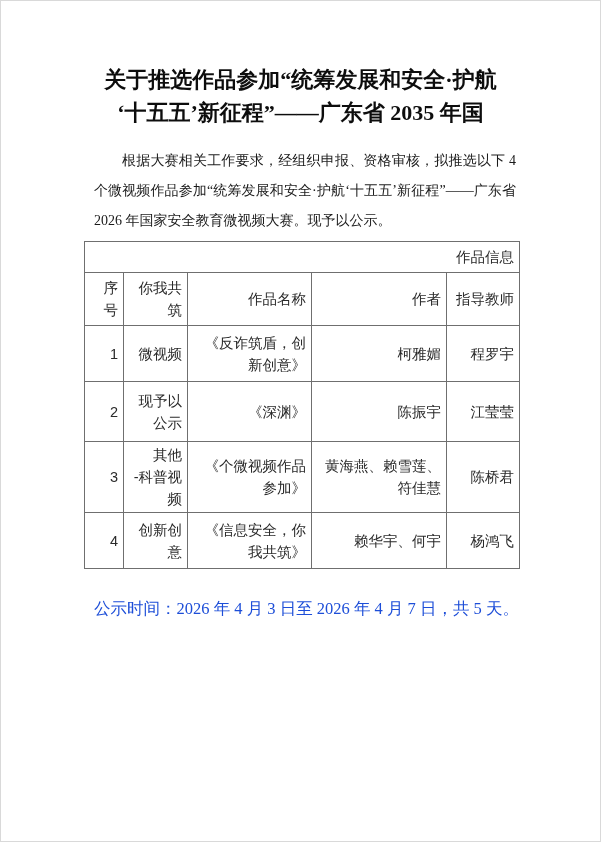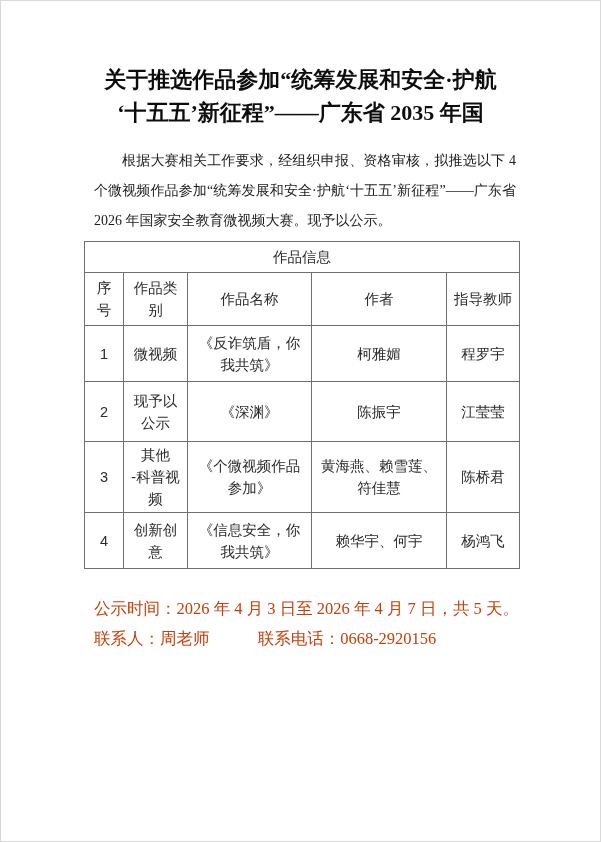--- a/index.html
+++ b/index.html
@@ -39,37 +39,37 @@
     width: 100%;
     margin-top: 5px;
     border-collapse: collapse;
     table-layout: fixed;
     font-family: "Liberation Sans", "DejaVu Sans", sans-serif;
     font-size: 14.5px;
     color: #2a2a2a;
   }
   table.works-table td {
     border: 1px solid #6f6f6f;
-    text-align: center;
+    text-align: right;
     vertical-align: middle;
     padding: 2px 5px;
     line-height: 22px;
     box-sizing: border-box;
     overflow: hidden;
   }
   td.caption-cell   { height: 31px; }
   tr.header-row td  { height: 53px; }
   tr.data-row td    { height: 56px; }
   tr.data-row-tall td { height: 60px; }
   .pre-line { white-space: pre-line; }
   .footer {
     margin: 25px 0 0 10px;
     font-size: 16.5px;
     line-height: 30px;
-    color: #c2410c;
+    color: #1d4ed8;
   }
   .footer-line { white-space: nowrap; }
   .footer-line .phone-part { margin-left: 44px; }
 </style>
 </head>
 <body>
 
 <div class="page">
 
   <h1 class="doc-title">
@@ -86,29 +86,29 @@
       <col style="width: 124px">
       <col style="width: 135px">
       <col style="width: 73px">
     </colgroup>
     <tbody>
       <tr>
         <td colspan="5" class="caption-cell">作品信息</td>
       </tr>
       <tr class="header-row">
         <td>序号</td>
-        <td>作品类别</td>
+        <td>你我共筑</td>
         <td>作品名称</td>
         <td>作者</td>
         <td>指导教师</td>
       </tr>
       <tr class="data-row">
         <td>1</td>
         <td>微视频</td>
-        <td>《反诈筑盾，你我共筑》</td>
+        <td>《反诈筑盾，创新创意》</td>
         <td>柯雅媚</td>
         <td>程罗宇</td>
       </tr>
       <tr class="data-row-tall">
         <td>2</td>
         <td>现予以公示</td>
         <td>《深渊》</td>
         <td>陈振宇</td>
         <td>江莹莹</td>
       </tr>
@@ -125,19 +125,15 @@
         <td>创新创意</td>
         <td>《信息安全，你我共筑》</td>
         <td>赖华宇、何宇</td>
         <td>杨鸿飞</td>
       </tr>
     </tbody>
   </table>
 
   <div class="footer">
     <div class="footer-line">公示时间：2026 年 4 月 3 日至 2026 年 4 月 7 日，共 5 天。</div>
-    <div class="footer-line">
-      <span>联系人：周老师</span>
-      <span class="phone-part">联系电话：0668-2920156</span>
-    </div>
   </div>
 
 </div>
 
 </body></html>

